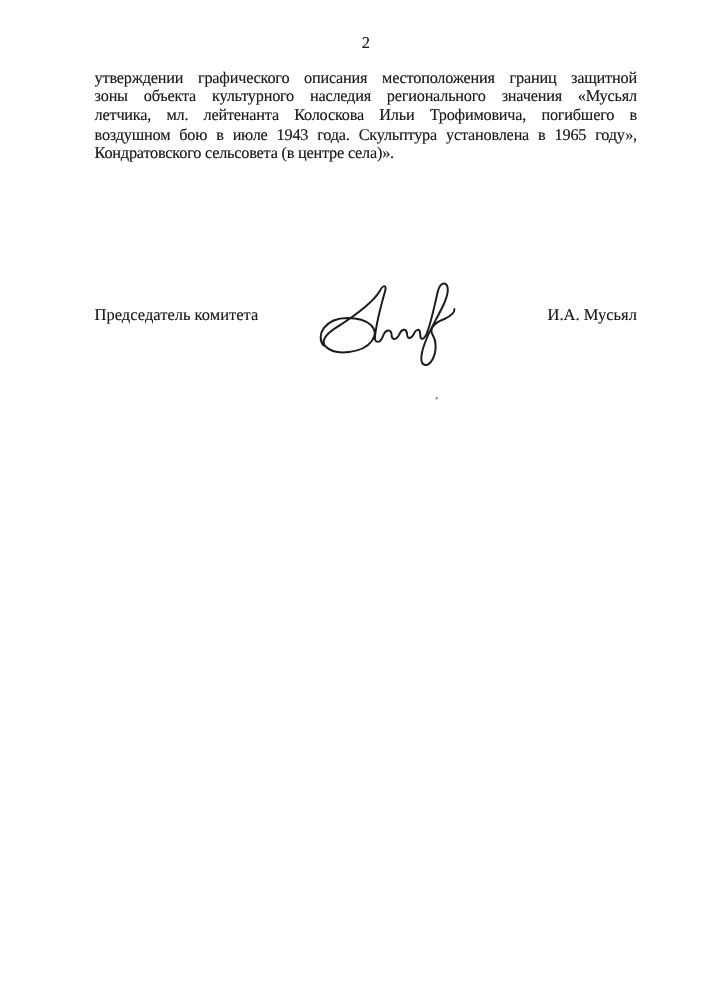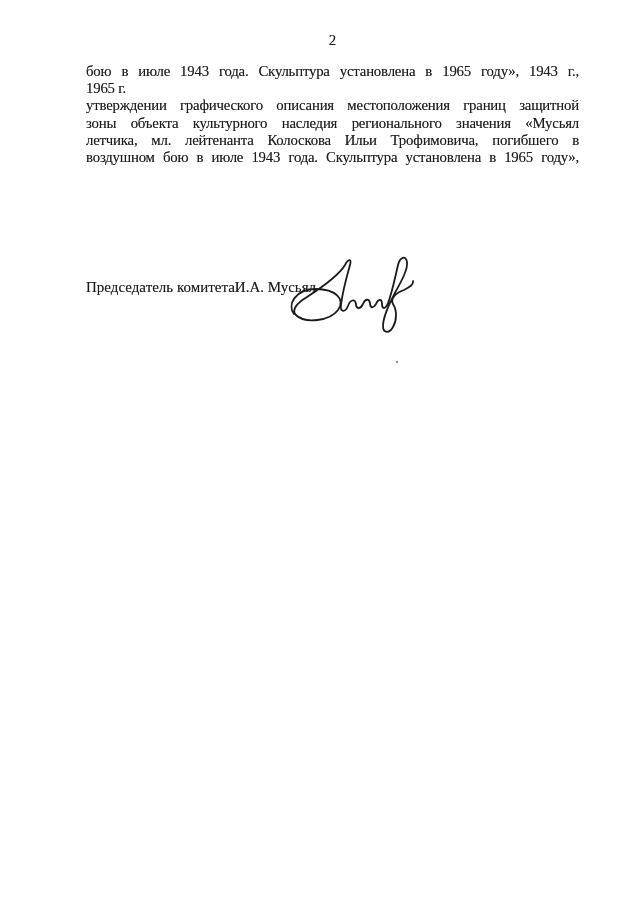--- a/index.html
+++ b/index.html
@@ -40,21 +40,21 @@
     text-justify: inter-word;
   }
   .line.j { text-align-last: justify; }
   .line.indent { text-indent: 27px; }
   .sig-row {
     position: absolute;
     top: 279px;
     left: 86px;
     width: 493px;
     display: flex;
-    justify-content: flex-start;
+    justify-content: space-between;
     align-items: flex-start;
     font-size: 15px;
     line-height: 17px;
     text-shadow: 0 0 0.5px rgba(0,0,0,0.45);
   }
   .signature-svg {
     position: absolute;
     left: 284px;
     top: 252px;
     width: 135px;
@@ -78,28 +78,25 @@
 </style>
 </head>
 <body>
 
 <div class="page">
 
   <div class="page-number">2</div>
 
   <div class="body-text">
     <div>
-      <span class="line j">бою в июле 1943 года. Скульптура установлена в 1965 году», 1943 г.,</span>
-      <span class="line">1965 г.</span>
-    </div>
-    <div>
       <span class="line j">утверждении графического описания местоположения границ защитной</span>
       <span class="line j">зоны объекта культурного наследия регионального значения «Мусьял</span>
       <span class="line j">летчика, мл. лейтенанта Колоскова Ильи Трофимовича, погибшего в</span>
       <span class="line j">воздушном бою в июле 1943 года. Скульптура установлена в 1965 году»,</span>
+      <span class="line">Кондратовского сельсовета (в центре села)».</span>
     </div>
   </div>
 
   <div class="sig-row">
     <span>Председатель комитета</span>
     <span>И.А. Мусьял</span>
   </div>
 
   <svg class="signature-svg" viewBox="0 0 135 88" role="img" aria-label="handwritten-signature">
     <path d="M10,62 C3,53 11,37 32,37 C51,37 62,47 54,58

